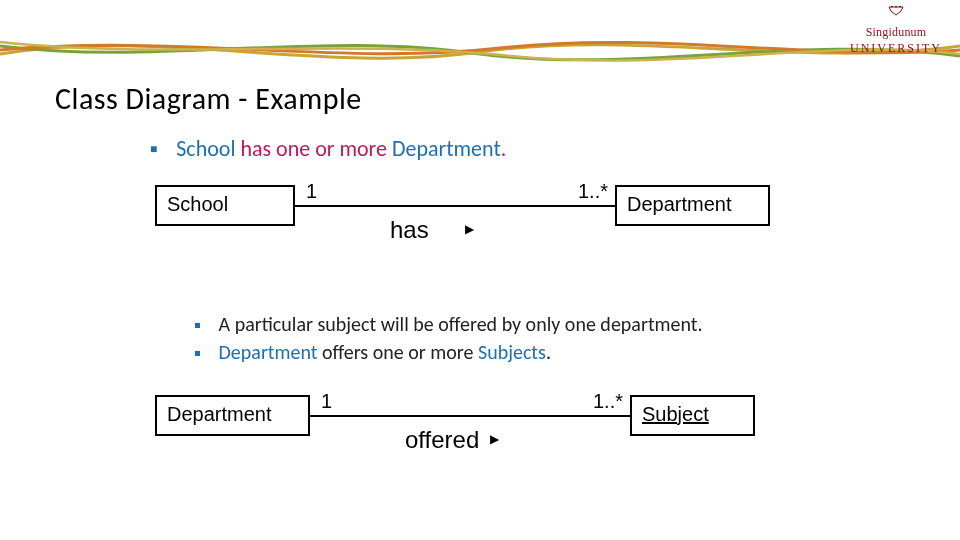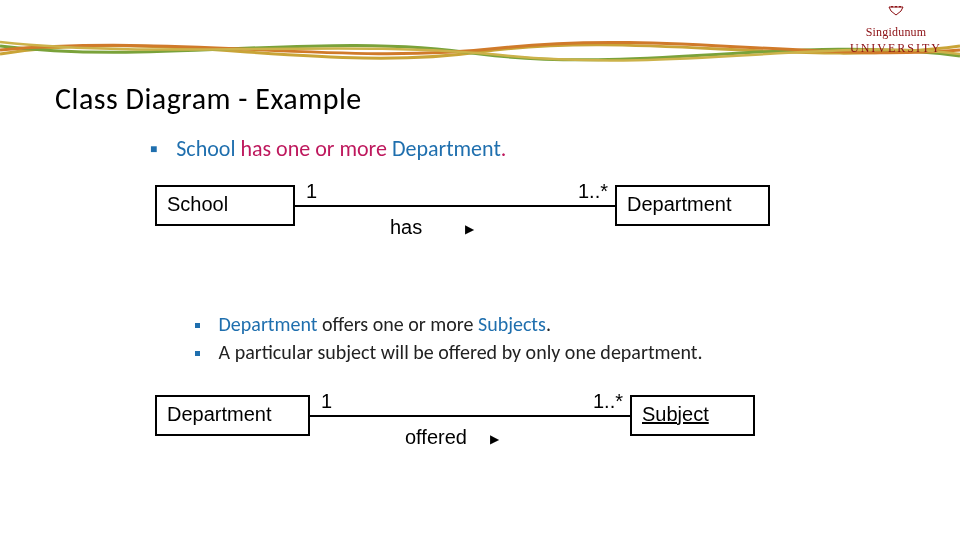--- a/index.html
+++ b/index.html
@@ -116,21 +116,21 @@
   }
   .mult {
     position: absolute;
     font-family: Arial, sans-serif;
     font-size: 20px;
     color: #000;
   }
   .verb {
     position: absolute;
     font-family: Arial, sans-serif;
-    font-size: 20px;
+    font-size: 24px;
     color: #000;
   }
   .tri {
     position: absolute;
     font-size: 12px;
     color: #000;
   }
 </style>
 </head>
 <body>
@@ -172,25 +172,25 @@
 <div class="mult" style="top:180px; left:578px;">1..*</div>
 <div class="uml-box" style="top:185px; left:615px; width:155px;">
   <span>Department</span>
 </div>
 <div class="verb" style="top:216px; left:390px;">has</div>
 <div class="tri" style="top:222px; left:465px;">▶</div>
 
 <div class="sub-bullets" style="top:310px;">
   <div class="row">
     <span class="dot"></span>
-    <span class="blue">Department</span><span> offers one or more </span><span class="blue">Subjects</span><span>.</span>
+    <span>A particular subject will be offered by only one department.</span>
   </div>
   <div class="row">
     <span class="dot"></span>
-    <span>A particular subject will be offered by only one department.</span>
+    <span class="blue">Department</span><span> offers one or more </span><span class="blue">Subjects</span><span>.</span>
   </div>
 </div>
 
 <div class="uml-box" style="top:395px; left:155px; width:155px;">
   <span>Department</span>
 </div>
 <div class="mult" style="top:390px; left:321px;">1</div>
 <div class="assoc" style="top:415px; left:310px; width:320px;"></div>
 <div class="mult" style="top:390px; left:593px;">1..*</div>
 <div class="uml-box" style="top:395px; left:630px; width:125px;text-decoration:underline;">

